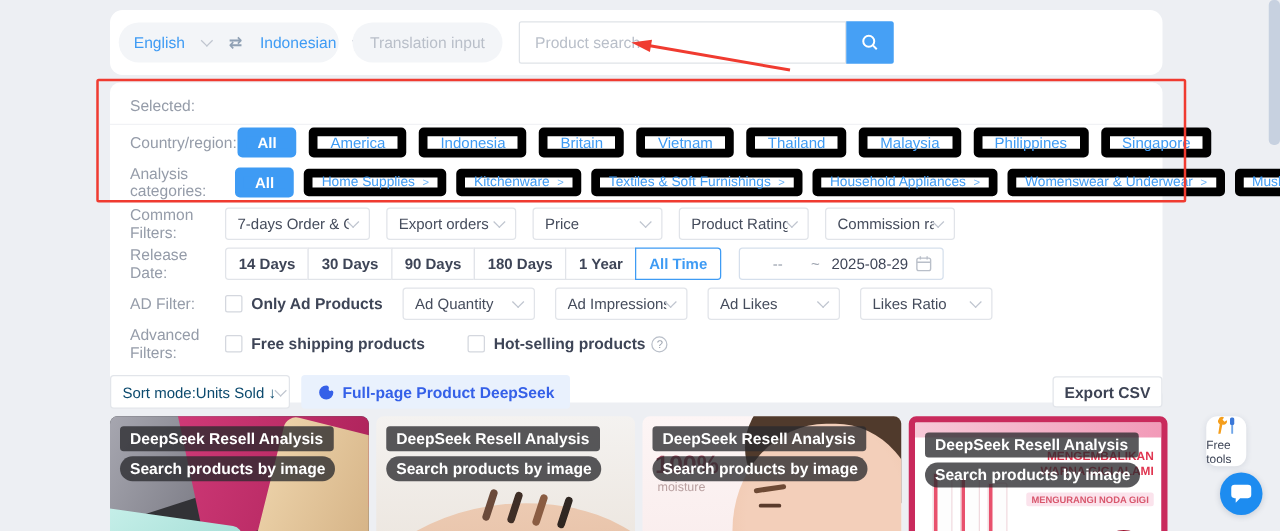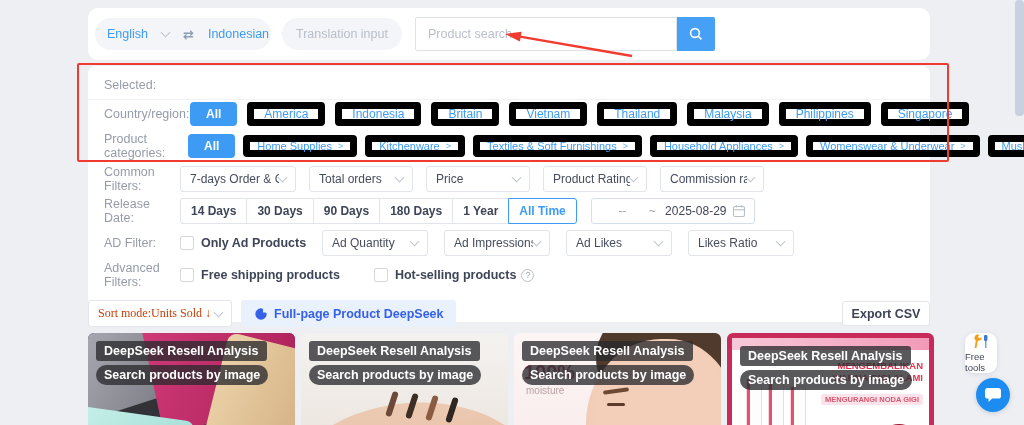--- a/index.html
+++ b/index.html
@@ -67,21 +67,21 @@
            display:inline-flex; align-items:center; justify-content:center; margin-left:5px; }
 
   
   .redbox { position:absolute; left:77px; top:63px; width:872px; height:99px; border:2px solid #f03b30; border-radius:2px;
             pointer-events:none; z-index:5; }
   .arrowsvg { position:absolute; left:491px; top:26px; pointer-events:none; z-index:6; }
 
   
   .sortsel { position:absolute; left:88px; top:300px; width:144px; height:27px; background:#fff; border:1px solid #e2e5ea;
              border-radius:3px; display:flex; align-items:center; justify-content:space-between; padding:0 9px; cursor:pointer; }
-  .sortsel .stxt { font-size:12px; color:#c2410c; white-space:nowrap;font-family:Liberation Serif, serif; }
+  .sortsel .stxt { font-size:12px; color:#0c4a6e; white-space:nowrap; }
   .dsbtn { position:absolute; left:241px; top:300px; height:27px; background:#e9f1fd; border:none; border-radius:3px;
            padding:0 13px; display:flex; align-items:center; gap:6px; cursor:pointer; }
   .dsbtn .dtxt { font-size:12.5px; font-weight:700; color:#3560e8; }
   .exportbtn { position:absolute; left:842px; top:301px; width:88px; height:25px; background:#fff; border:1px solid #e2e5ea;
                border-radius:3px; font-size:12.5px; font-weight:600; color:#3d4354; cursor:pointer; font-family:inherit; }
 
   
   .cards { position:absolute; left:88px; top:333px; display:flex; gap:6px; }
   .card { position:relative; width:207px; height:150px; border-radius:6px; overflow:hidden; cursor:pointer; }
   .ovl { position:absolute; left:8px; background:rgba(42,42,46,0.78); color:#fff; font-size:12.5px; font-weight:700;
@@ -98,21 +98,21 @@
   .a3tm { position:absolute; left:12px; top:52px; font-size:10px; color:#b9a0a0; z-index:1; }
 
   .a4l1 { position:absolute; right:6px; top:22px; font-size:9.5px; font-weight:900; color:#e03550; z-index:1; }
   .a4l2 { position:absolute; right:6px; top:34px; font-size:9.5px; font-weight:900; color:#e03550; z-index:1; }
   .a4l3 { position:absolute; right:6px; top:56px; font-size:7.5px; font-weight:800; color:#d8576d; background:#fbe3ec;
           padding:1px 4px; border-radius:2px; z-index:1; }
 
   
   .freetools { position:absolute; left:965px; top:333px; width:32px; height:40px; background:#fff; border-radius:9px;
                box-shadow:0 1px 5px rgba(40,60,90,.12); display:flex; flex-direction:column; align-items:center;
-               justify-content:flex-end; gap:1px; cursor:pointer; z-index:8; }
+               justify-content:space-between; gap:1px; cursor:pointer; z-index:8; }
   .freetools .ftl { font-size:9.5px; color:#3e4557; }
   .chatbtn { position:absolute; left:976px; top:378px; width:34px; height:34px; border-radius:50%; background:#1d8cf0;
              box-shadow:0 1px 5px rgba(40,60,90,.2); display:flex; align-items:center; justify-content:center;
              cursor:pointer; z-index:8; }
 
   .scrollthumb { position:absolute; left:1015px; top:0; width:9px; height:116px; background:#c7d1e0; border-radius:4px; }
 </style>
 </head>
 <body>
 
@@ -140,21 +140,21 @@
   </div>
   <div class="divline" style="top:33px;"></div>
 
   <div class="frow chips" style="top:35px;">
     <span class="rlabel">Country/region:</span>
     <button class="chip active">All</button>
     <div class="list"><button class="chip">America</button><button class="chip">Indonesia</button><button class="chip">Britain</button><button class="chip">Vietnam</button><button class="chip">Thailand</button><button class="chip">Malaysia</button><button class="chip">Philippines</button><button class="chip">Singapore</button></div>
   </div>
 
   <div class="frow chips catchips" style="top:67px;">
-    <span class="rlabel">Product categories:</span>
+    <span class="rlabel">Analysis categories:</span>
     <button class="chip active">All</button>
     <div class="list"><button class="chip">
         <span>Home Supplies</span>
         <span class="arrow">&gt;</span>
       </button><button class="chip">
         <span>Kitchenware</span>
         <span class="arrow">&gt;</span>
       </button><button class="chip">
         <span>Textiles &amp; Soft Furnishings</span>
         <span class="arrow">&gt;</span>
@@ -173,21 +173,21 @@
   <div class="divline" style="top:95px;"></div>
 
   <div class="frow" style="top:100px;">
     <span class="rlabel">Common Filters:</span>
     <div class="sels common">
         <div class="sel">
         <span class="st">7-days Order &amp; Gr…</span>
         <span class="chev"></span>
       </div>
         <div class="sel">
-        <span class="st">Total orders</span>
+        <span class="st">Export orders</span>
         <span class="chev"></span>
       </div>
         <div class="sel">
         <span class="st">Price</span>
         <span class="chev"></span>
       </div>
         <div class="sel">
         <span class="st">Product Rating</span>
         <span class="chev"></span>
       </div>

